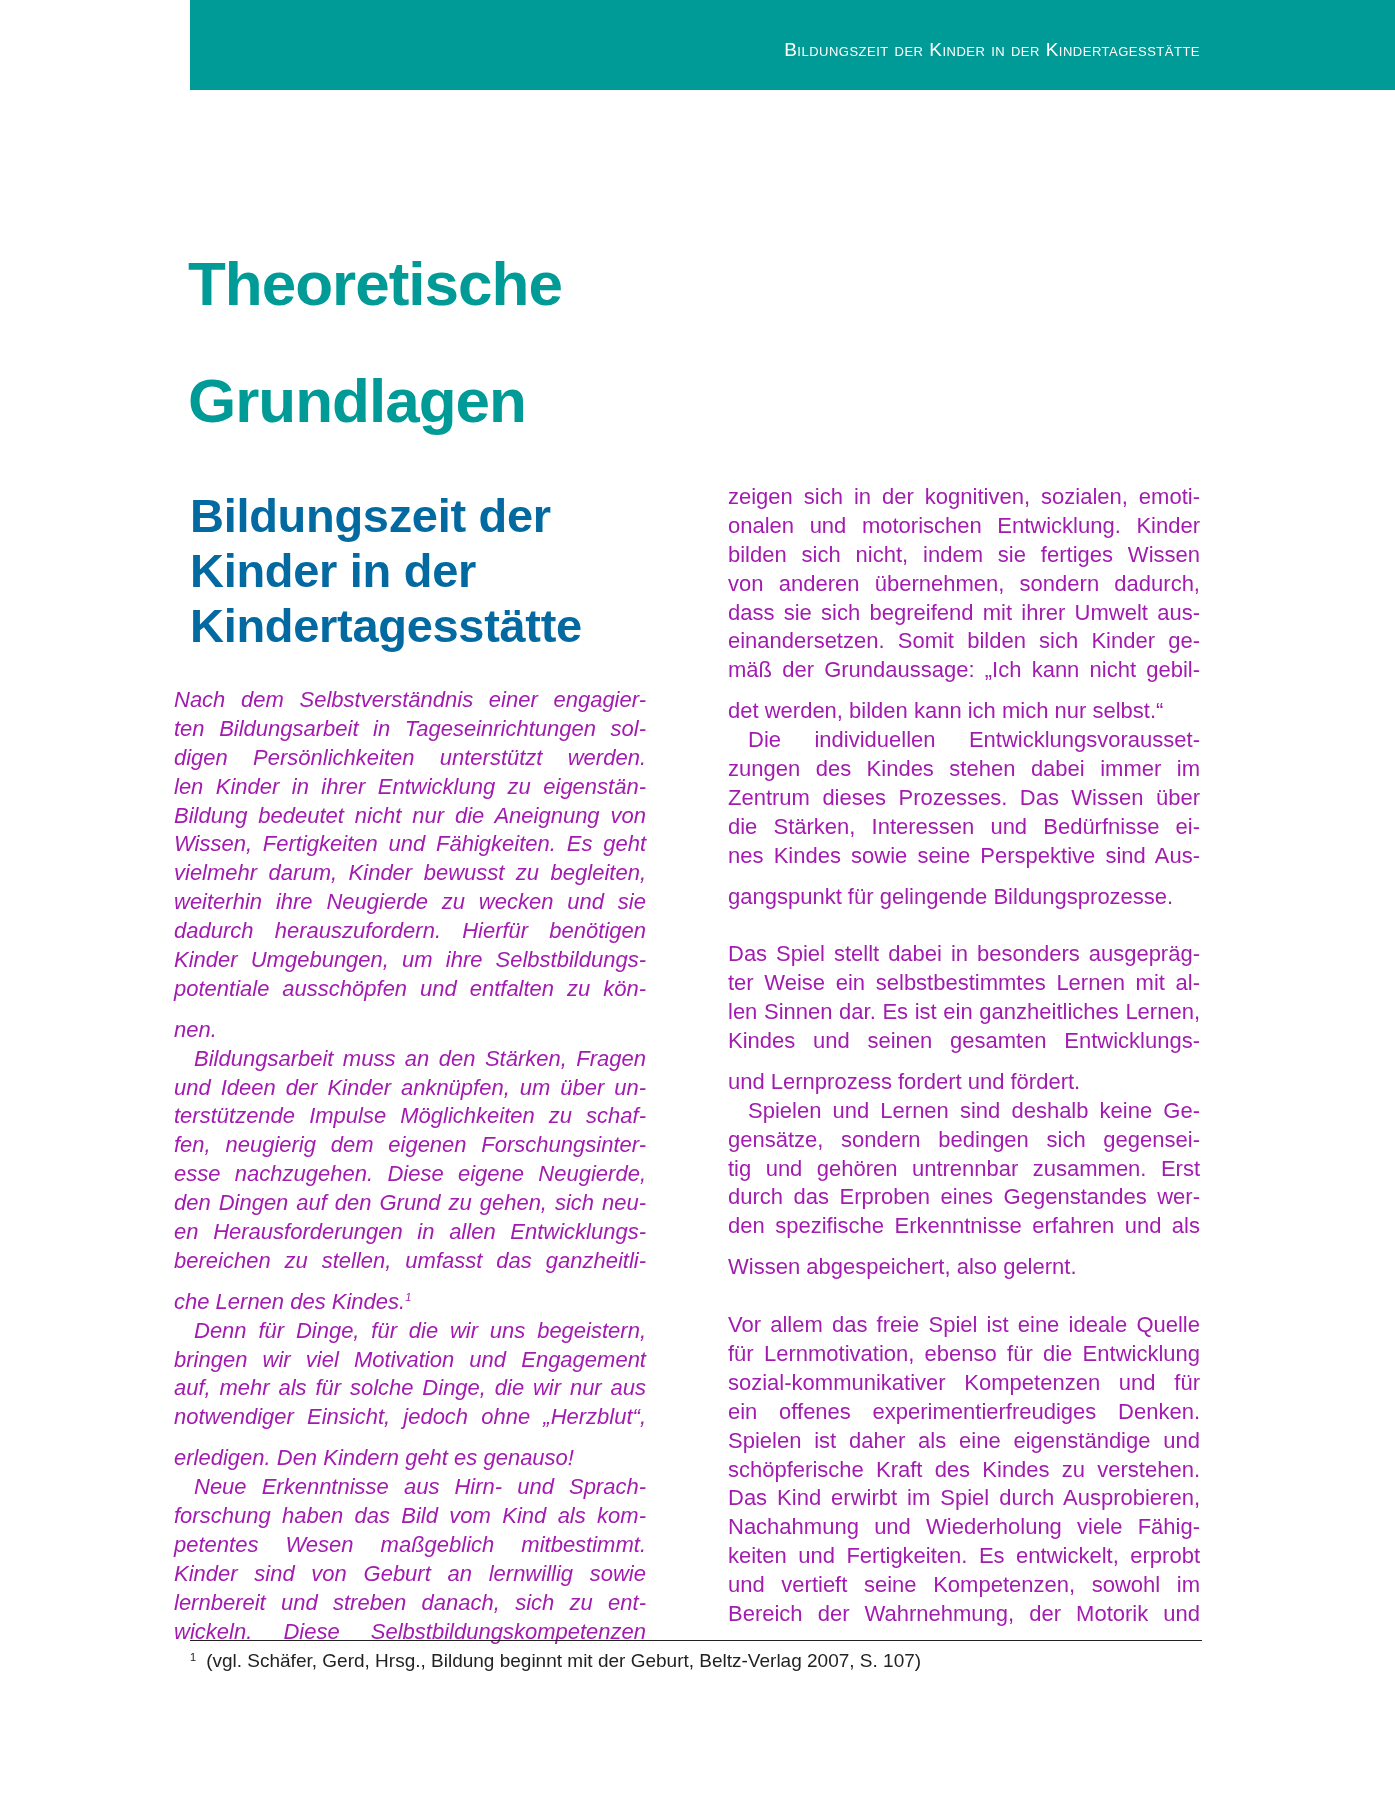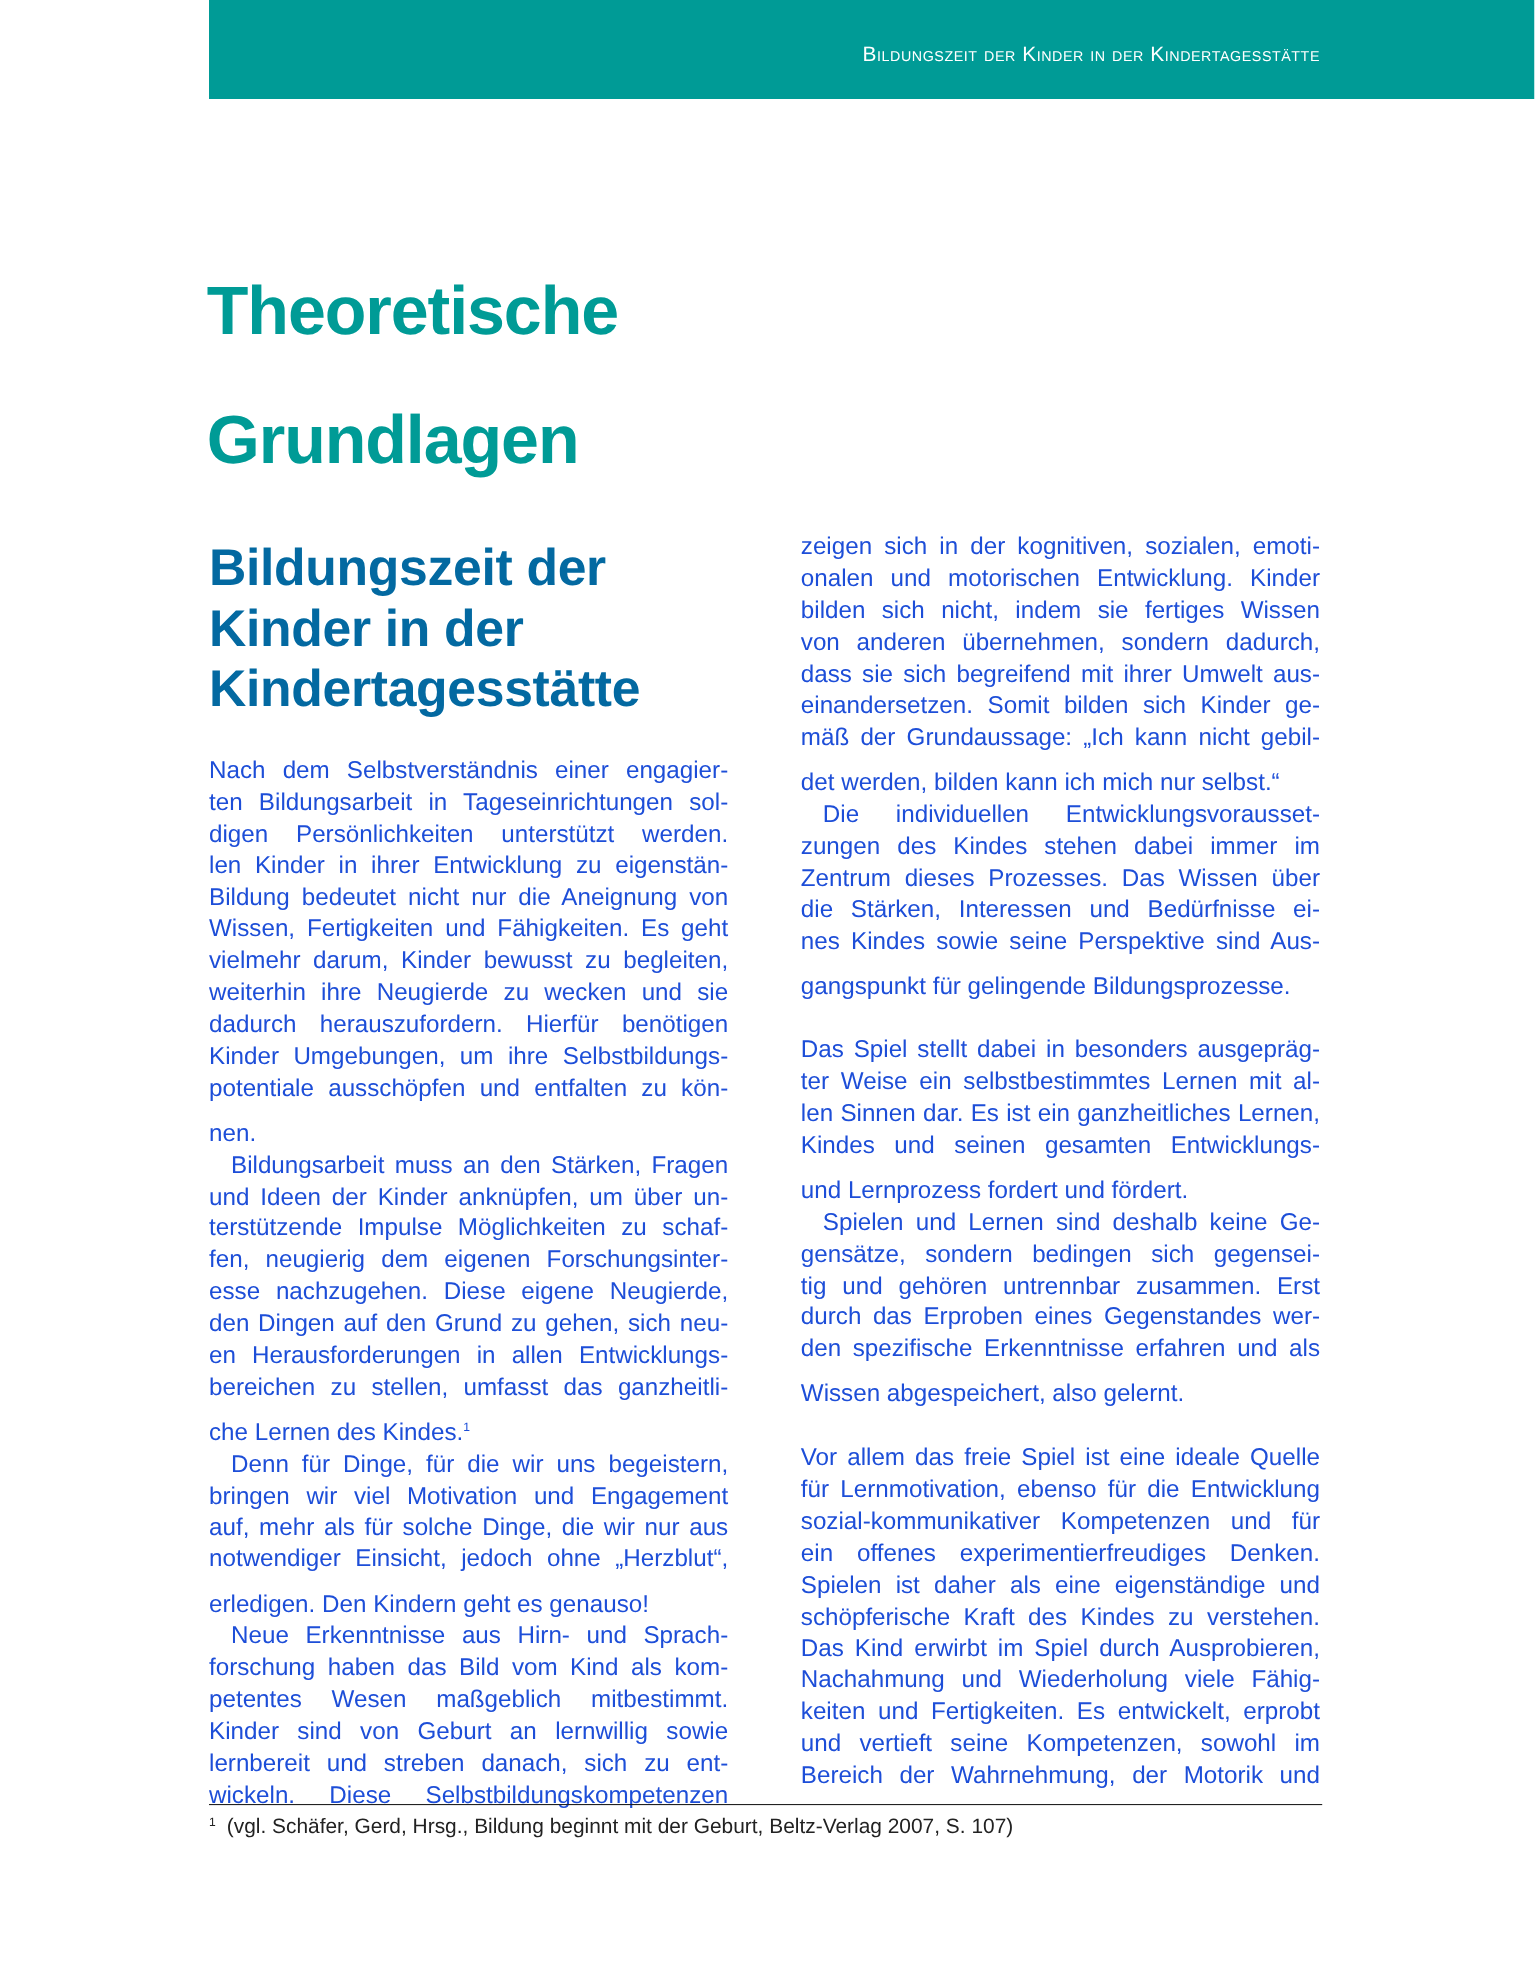--- a/index.html
+++ b/index.html
@@ -57,23 +57,23 @@
       line-height: 55px;
       letter-spacing: -0.3px;
     }
     .section-title span { display: block; }
     .column {
       position: absolute;
       width: 472px;
       font-size: 22px;
       line-height: 28.9px;
       text-align: justify;
-      color: #1d4ed8;
+      color: #a21caf;
     }
-    .col-left { left: 190px; top: 686px; }
+    .col-left { left: 174px; top: 686px; font-style: italic; }
     .col-right { left: 728px; top: 483px; }
     .line {
       display: block;
       white-space: nowrap;
       text-align: justify;
       text-align-last: justify;
       height: 28.9px;
     }
     .line.last { text-align-last: left; margin-top: 12px; }
     .line.indent { padding-left: 20px; }

